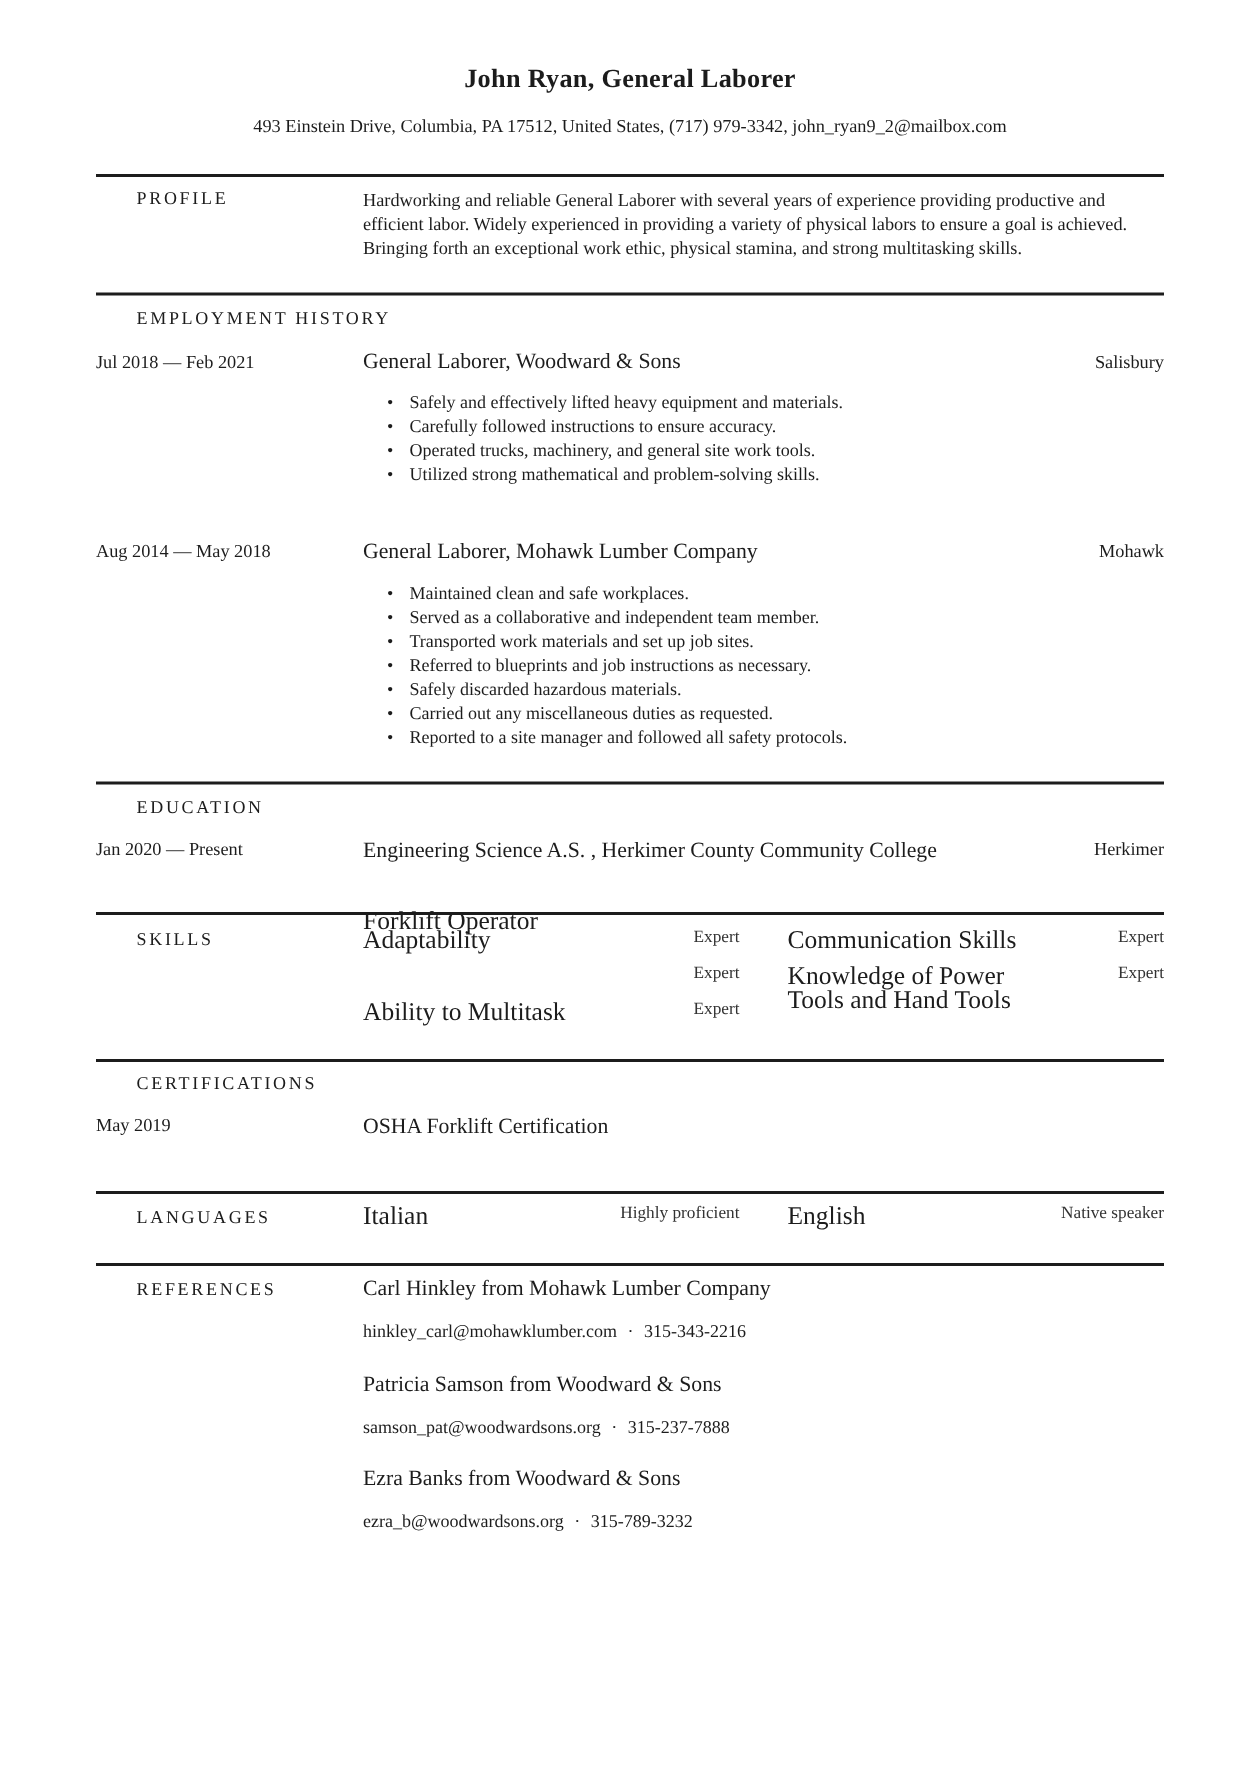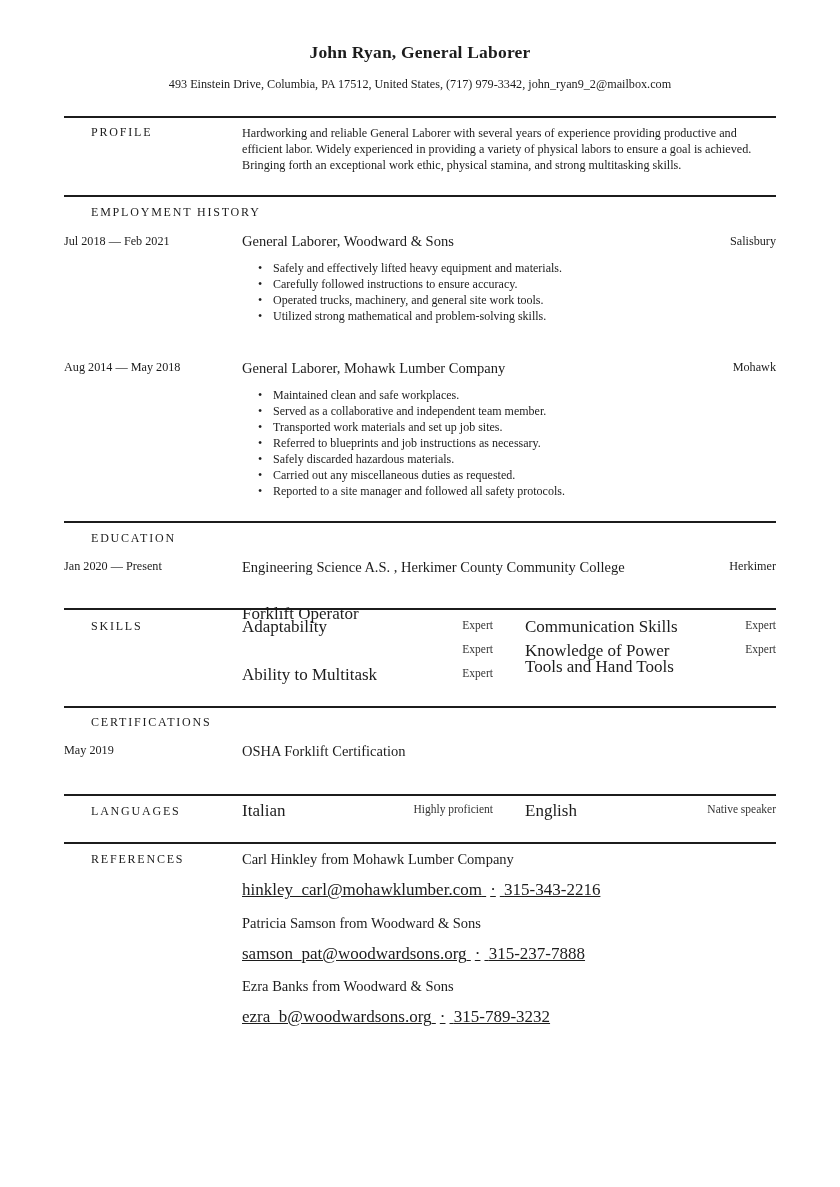--- a/index.html
+++ b/index.html
@@ -12,21 +12,21 @@
   .main { position:absolute; left:242px; }
   .right { position:absolute; right:64px; font-size:12.2px; text-align:right; }
   .para { width:536px; font-size:12.2px; line-height:16px; }
   .title { font-size:14.5px; }
   ul.bul { margin:0; padding:0; list-style:none; position:absolute; left:258px; font-size:12px; line-height:16px; }
   ul.bul li { position:relative; padding-left:15px; }
   ul.bul li::before { content:"•"; position:absolute; left:0; }
   .skill { position:absolute; font-size:17px; line-height:16px; }
   .lvl { position:absolute; font-size:11.5px; text-align:right; color:#333; }
   .refname { font-size:14.5px; }
-  .refcontact { font-size:17px;text-decoration:underline; }
+  .refcontact { font-size:12px; }
 </style>
 </head>
 <body>
 
 <div class="name">John Ryan, General Laborer</div>
 <div class="contact">493 Einstein Drive, Columbia, PA 17512, United States, (717) 979-3342, john_ryan9_2@mailbox.com</div>
 
 <div class="rule" style="top:116px"></div>
 <div class="label" style="top:125px">Profile</div>
 <div class="main para" style="top:125px">Hardworking and reliable General Laborer with several years of experience providing productive and efficient labor. Widely experienced in providing a variety of physical labors to ensure a goal is achieved. Bringing forth an exceptional work ethic, physical stamina, and strong multitasking skills.</div>

